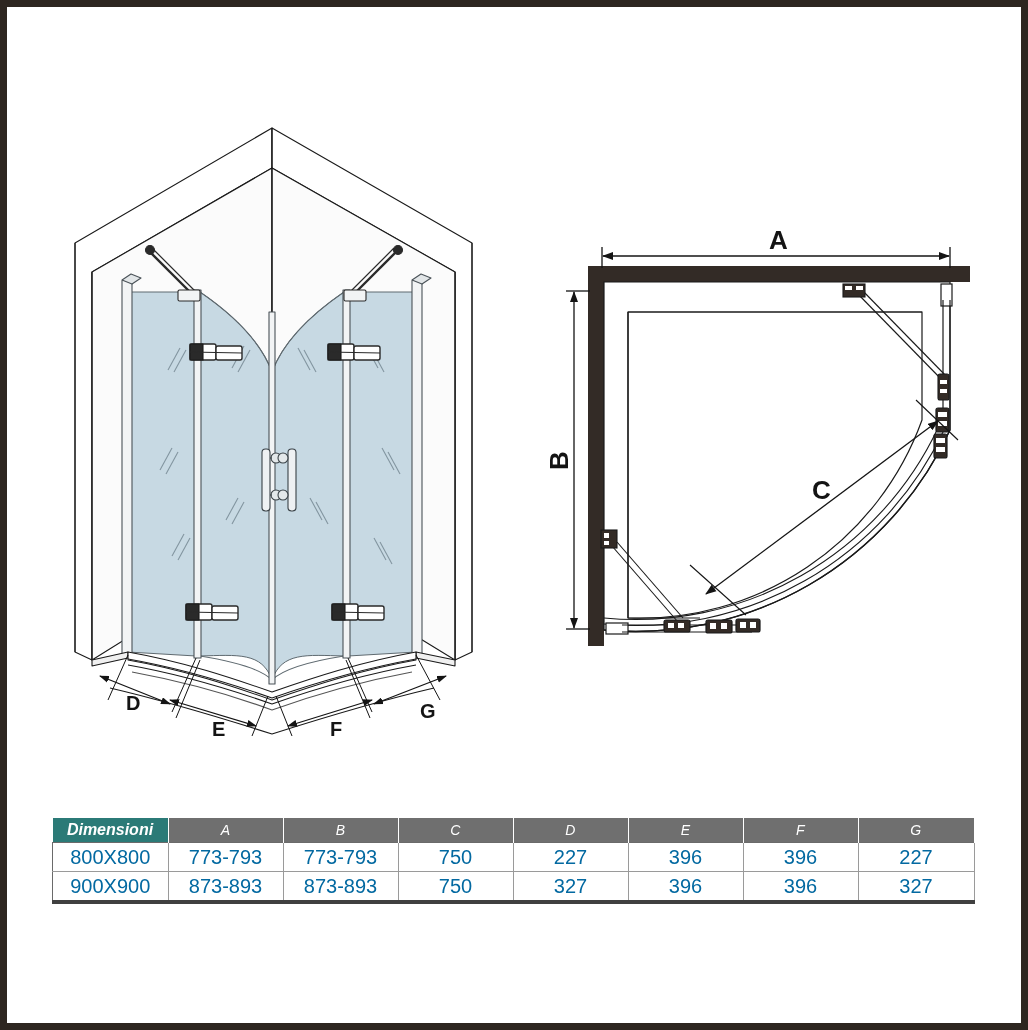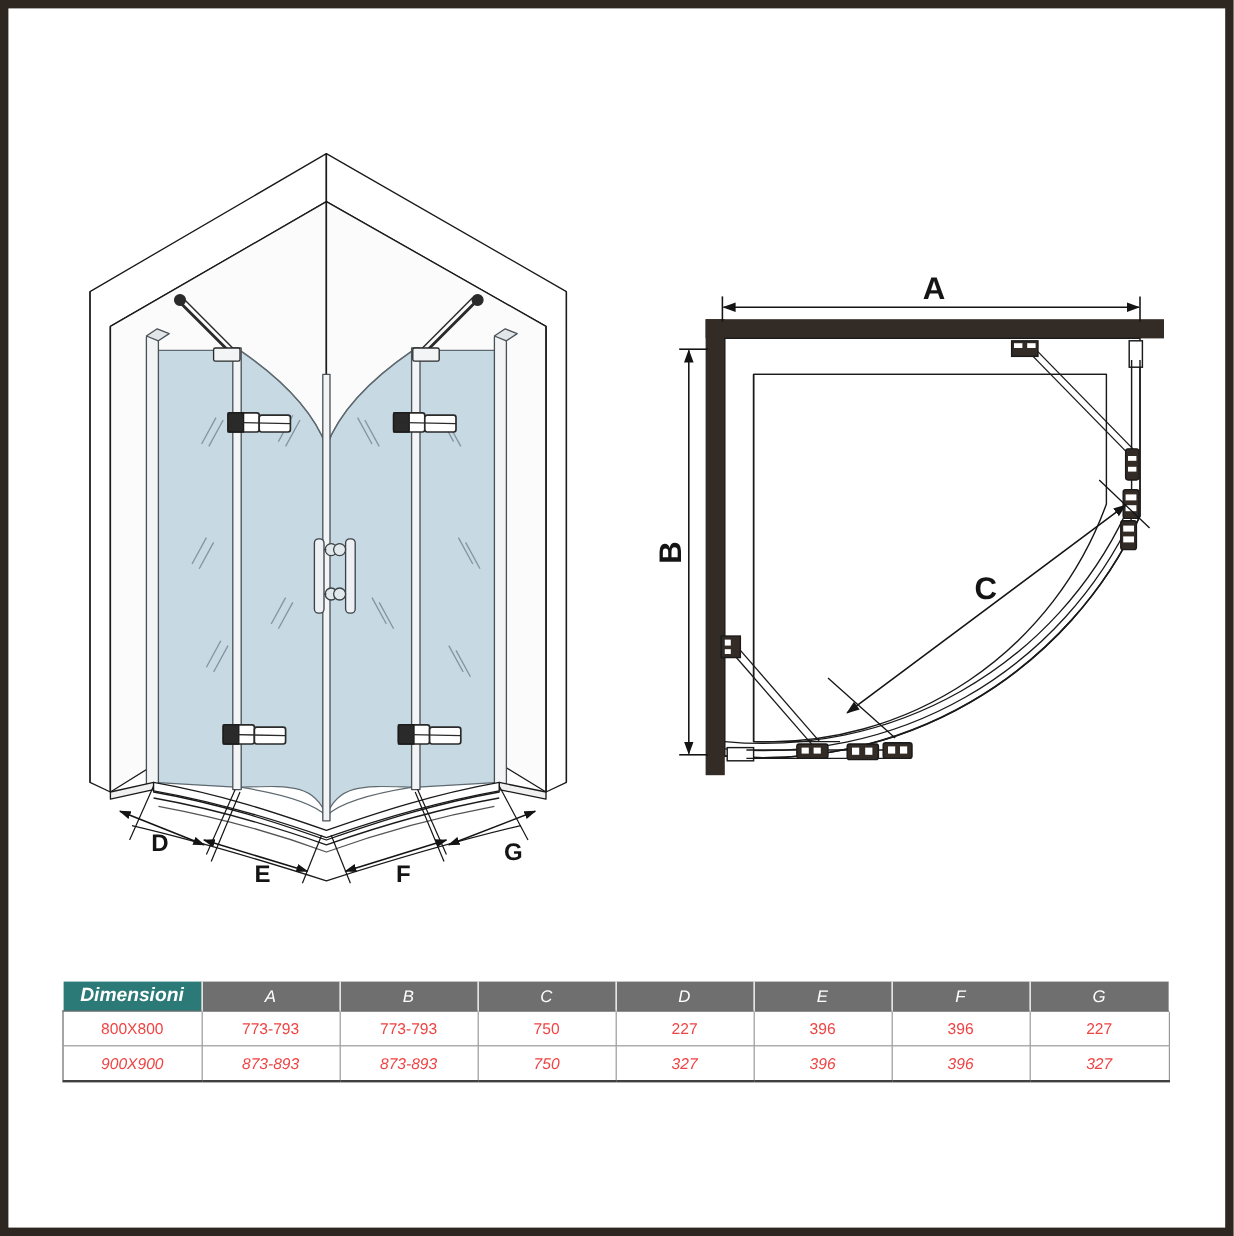--- a/index.html
+++ b/index.html
@@ -13,25 +13,25 @@
 
   
   #dim-table{position:absolute;left:52px;top:818px;width:898px;
       border-collapse:collapse;table-layout:fixed;}
   #dim-table th, #dim-table td{
       text-align:center;vertical-align:middle;font-weight:normal;}
   #dim-table thead th{height:22px;background:#6f6f6f;color:#ffffff;
       font-size:14px;letter-spacing:.4px;border-right:1px solid #ffffff;font-style:italic;}
   #dim-table thead th.dim-head{background:#2b7a77;color:#ffffff;
       font-size:16px;font-weight:bold;text-align:center;letter-spacing:0;}
-  #dim-table tbody td{height:26px;background:#ffffff;color:#ef4444;
-      font-size:13px;border:1px solid #9a9a9a;}
+  #dim-table tbody td{height:26px;background:#ffffff;color:#0369a1;
+      font-size:20px;border:1px solid #9a9a9a;}
   #dim-table tbody tr td:first-child{border-left:1px solid #6a6a6a;}
   #dim-table tbody tr:first-child td{border-top:1px solid #6a6a6a;}
-  #dim-table tbody tr:last-child td{border-bottom:2px solid #404040;font-style:italic;}
+  #dim-table tbody tr:last-child td{border-bottom:4px solid #404040;}
 
   .lbl{position:absolute;font-weight:bold;color:#141414;
        font-family:"Liberation Sans", sans-serif;}
 </style>
 </head>
 <body>
 
 <div id="page-frame"></div>
 
 <svg id="canvas" viewBox="0 0 1028 1030">

